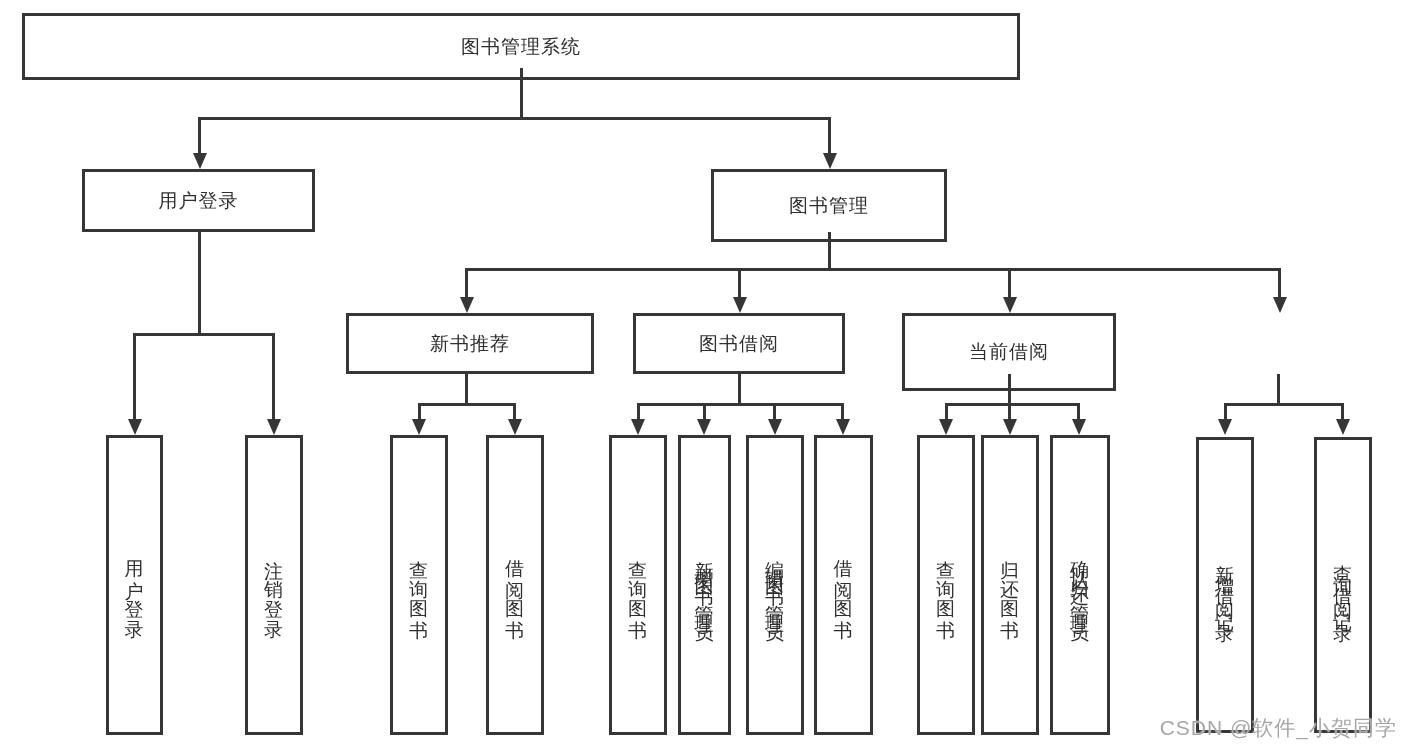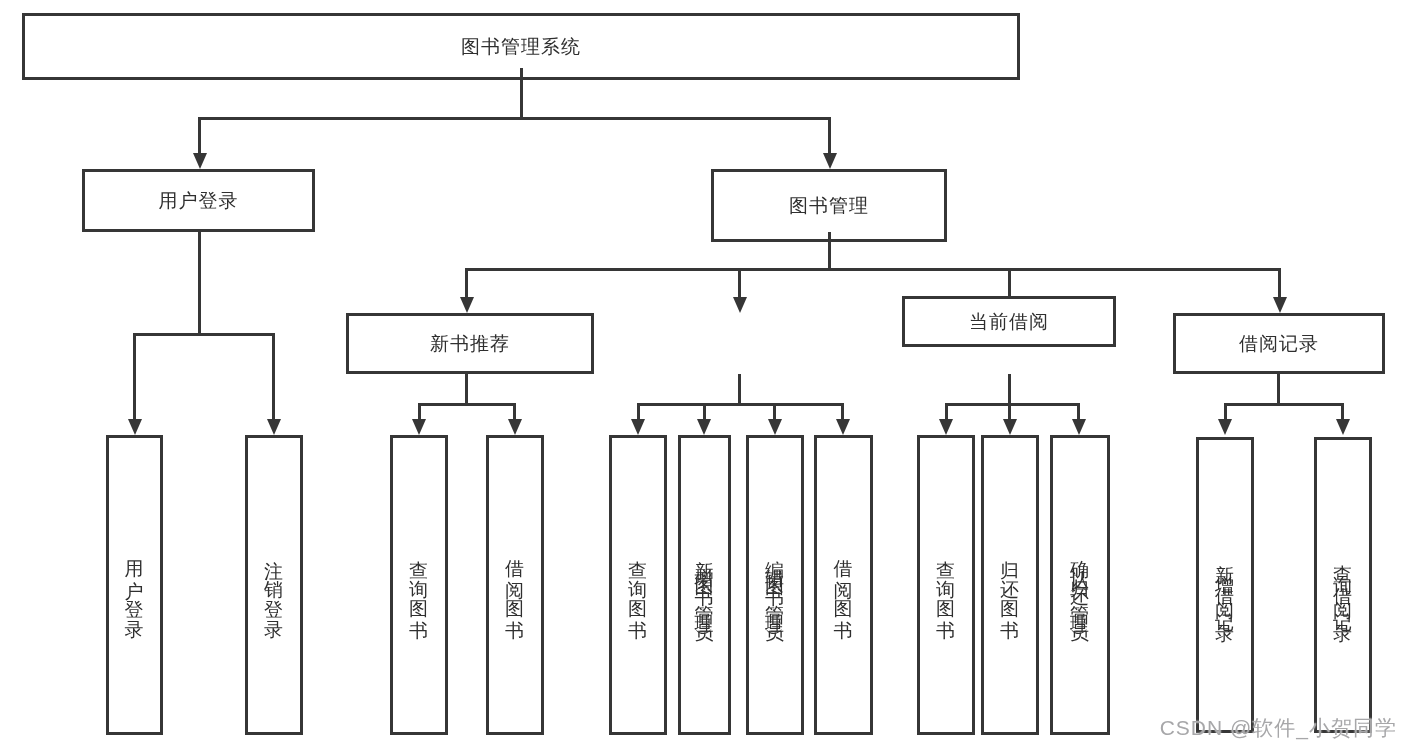--- a/index.html
+++ b/index.html
@@ -73,25 +73,25 @@
   <div class="vline" style="left:738px;top:268px;height:31px"></div>
   <div class="arr" style="left:733px;top:297px"></div>
   <div class="vline" style="left:1008px;top:268px;height:31px"></div>
   <div class="arr" style="left:1003px;top:297px"></div>
   <div class="vline" style="left:1278px;top:268px;height:31px"></div>
   <div class="arr" style="left:1273px;top:297px"></div>
 
   <div class="hbox" style="left:346px;top:313px;width:248px;height:61px">
     <span>新书推荐</span>
   </div>
-  <div class="hbox" style="left:902px;top:296px;width:214px;height:51px">
+  <div class="hbox" style="left:633px;top:313px;width:212px;height:61px">
+    <span>图书借阅</span>
+  </div>
+  <div class="hbox" style="left:902px;top:313px;width:214px;height:78px">
     <span>当前借阅</span>
-  </div>
-  <div class="hbox" style="left:1173px;top:313px;width:212px;height:61px">
-    <span>借阅记录</span>
   </div>
 
   <div class="vline" style="left:465px;top:374px;height:32px"></div>
   <div class="hline" style="left:418px;top:403px;width:98px"></div>
   <div class="vline" style="left:418px;top:403px;height:18px"></div>
   <div class="arr" style="left:412px;top:419px"></div>
   <div class="vline" style="left:513px;top:403px;height:18px"></div>
   <div class="arr" style="left:508px;top:419px"></div>
 
   <div class="vline" style="left:738px;top:374px;height:32px"></div>

